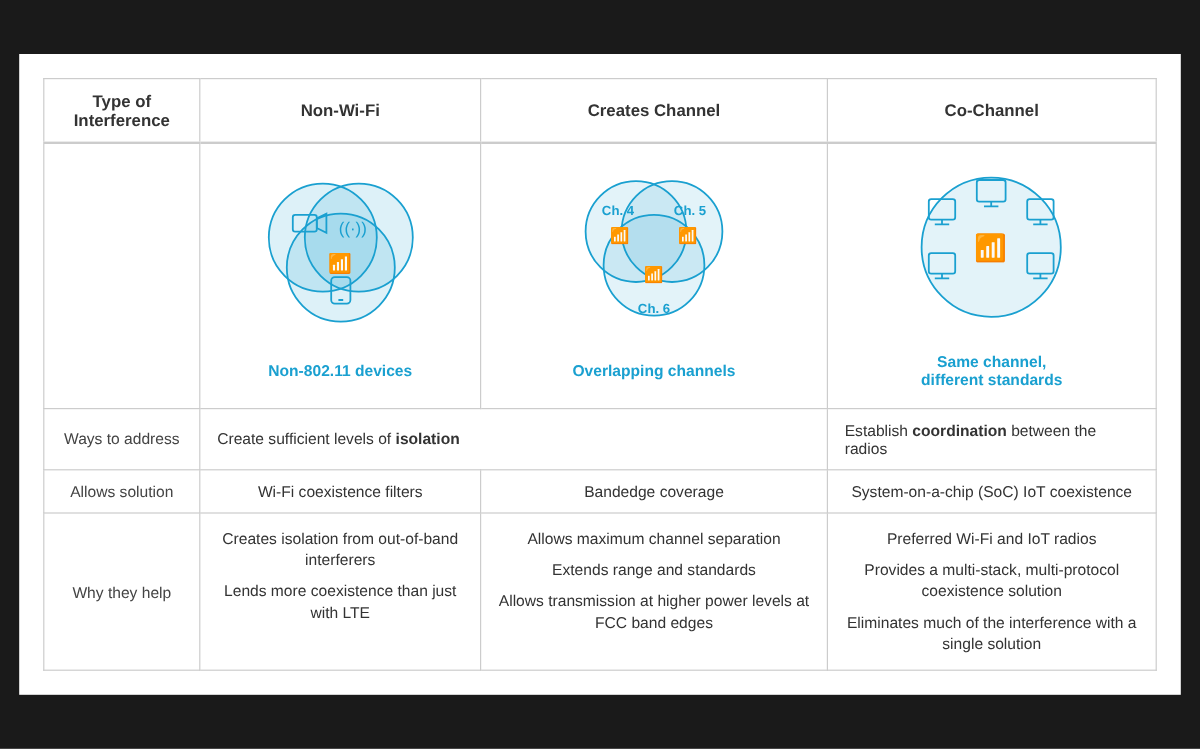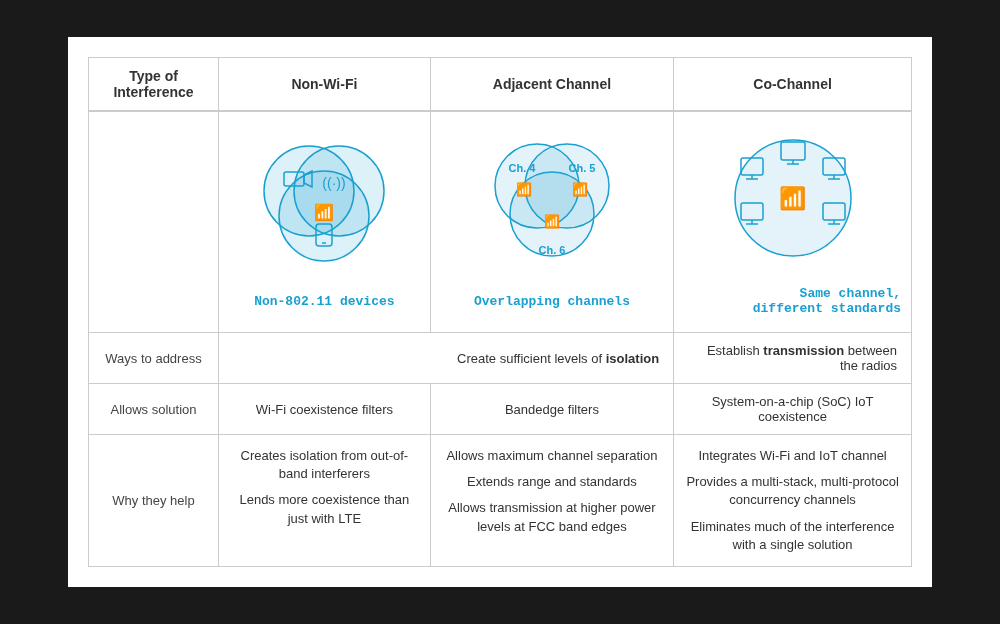--- a/index.html
+++ b/index.html
@@ -6,21 +6,21 @@
     body {
       background: #1a1a1a;
       display: flex;
       justify-content: center;
       align-items: center;
       min-height: 100vh;
       font-family: Arial, sans-serif;
     }
     .card {
       background: #fff;
-      width: 864px;
+      width: 968px;
       padding: 20px;
     }
     table {
       width: 100%;
       border-collapse: collapse;
       font-size: 13px;
       color: #333;
     }
     th, td {
       border: 1px solid #ccc;
@@ -42,24 +42,23 @@
     }
     .diagram-cell {
       padding: 16px 10px;
     }
     .diagram-label {
       color: #1aa0d0;
       font-weight: bold;
       font-size: 13px;
       margin-top: 15px;
       text-align: center;
-      font-family: Liberation Mono, monospace;
     }
     .ways-cell {
-      text-align: right;
+      text-align: left;
     }
     
     svg text { font-family: Arial, sans-serif; }
 
     .why-cell {
       vertical-align: top;
       padding: 12px 10px;
     }
     .why-cell p {
       margin-bottom: 8px;
@@ -69,21 +68,21 @@
   </style>
 </head>
 <body>
 
 <div class="card">
   <table>
     <thead>
       <tr>
         <th>Type of Interference</th>
         <th>Non-Wi-Fi</th>
-        <th>Adjacent Channel</th>
+        <th>Creates Channel</th>
         <th>Co-Channel</th>
       </tr>
     </thead>
     <tbody>
 
       <tr>
         <td class="row-label"></td>
 
         <td class="diagram-cell">
           <svg width="160" height="140" viewBox="0 0 160 140">
@@ -145,55 +144,55 @@
             <rect x="28" y="30" width="22" height="17" rx="2" fill="none" stroke="#1aa0d0" stroke-width="1.5"></rect>
             <line x1="39" y1="47" x2="39" y2="51" stroke="#1aa0d0" stroke-width="1.5"></line>
             <line x1="33" y1="51" x2="45" y2="51" stroke="#1aa0d0" stroke-width="1.5"></line>
 
             <rect x="28" y="75" width="22" height="17" rx="2" fill="none" stroke="#1aa0d0" stroke-width="1.5"></rect>
             <line x1="39" y1="92" x2="39" y2="96" stroke="#1aa0d0" stroke-width="1.5"></line>
             <line x1="33" y1="96" x2="45" y2="96" stroke="#1aa0d0" stroke-width="1.5"></line>
 
             <text x="80" y="78" font-size="22" fill="#1aa0d0" text-anchor="middle">📶</text>
           </svg>
-          <div class="diagram-label" style="white-space:pre-line;text-align:right;">Same channel,
+          <div class="diagram-label" style="white-space:pre-line;">Same channel,
 different standards</div>
         </td>
       </tr>
 
       <tr>
         <td class="row-label">Ways to address</td>
         <td colspan="2" class="ways-cell">
           Create sufficient levels of <strong>isolation</strong>
         </td>
         <td class="ways-cell">
-          Establish <strong>transmission</strong> between the radios
+          Establish <strong>coordination</strong> between the radios
         </td>
       </tr>
 
       <tr>
         <td class="row-label">Allows solution</td>
         <td>Wi-Fi coexistence filters</td>
-        <td>Bandedge filters</td>
+        <td>Bandedge coverage</td>
         <td>System-on-a-chip (SoC) IoT coexistence</td>
       </tr>
 
 
       <tr>
         <td class="row-label">Why they help</td>
         <td class="why-cell">
           <p>Creates isolation from out-of-band interferers</p>
           <p>Lends more coexistence than just with LTE</p>
         </td>
         <td class="why-cell">
           <p>Allows maximum channel separation</p>
           <p>Extends range and standards</p>
           <p>Allows transmission at higher power levels at FCC band edges</p>
         </td>
         <td class="why-cell">
-          <p>Integrates Wi-Fi and IoT channel</p>
-          <p>Provides a multi-stack, multi-protocol concurrency channels</p>
+          <p>Preferred Wi-Fi and IoT radios</p>
+          <p>Provides a multi-stack, multi-protocol coexistence solution</p>
           <p>Eliminates much of the interference with a single solution</p>
         </td>
       </tr>
     </tbody>
   </table>
 </div>
 
 </body></html>

